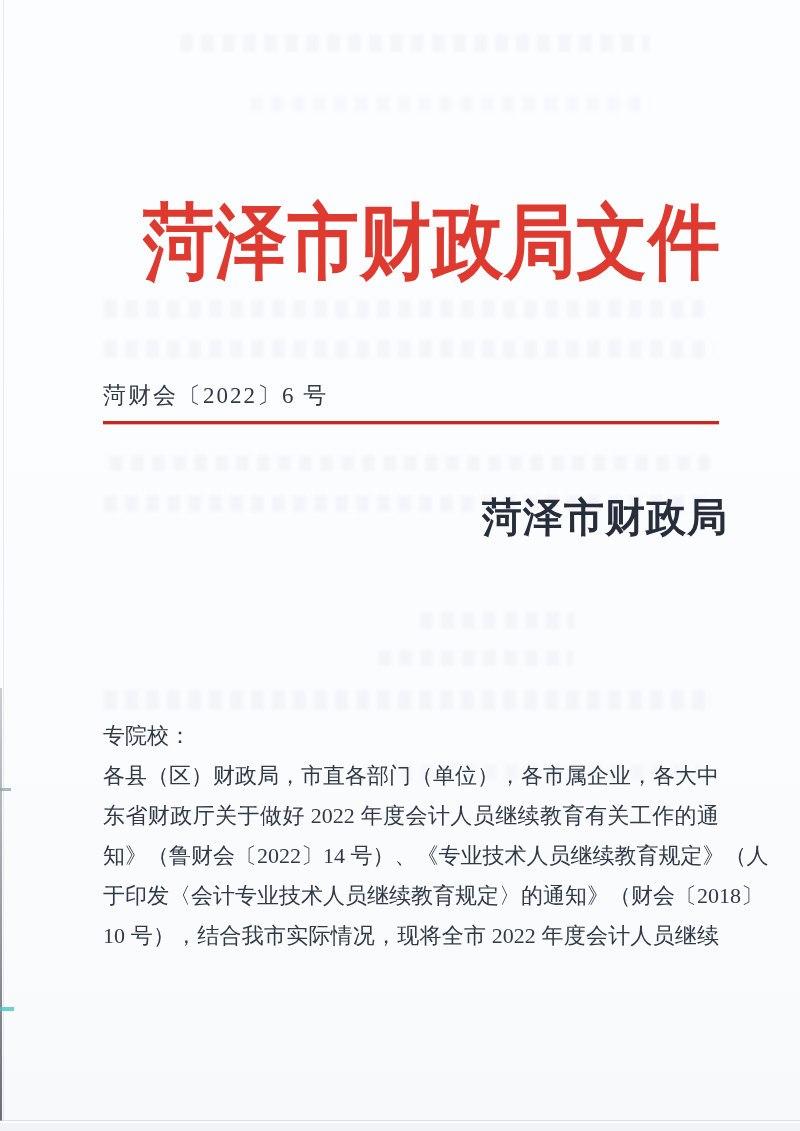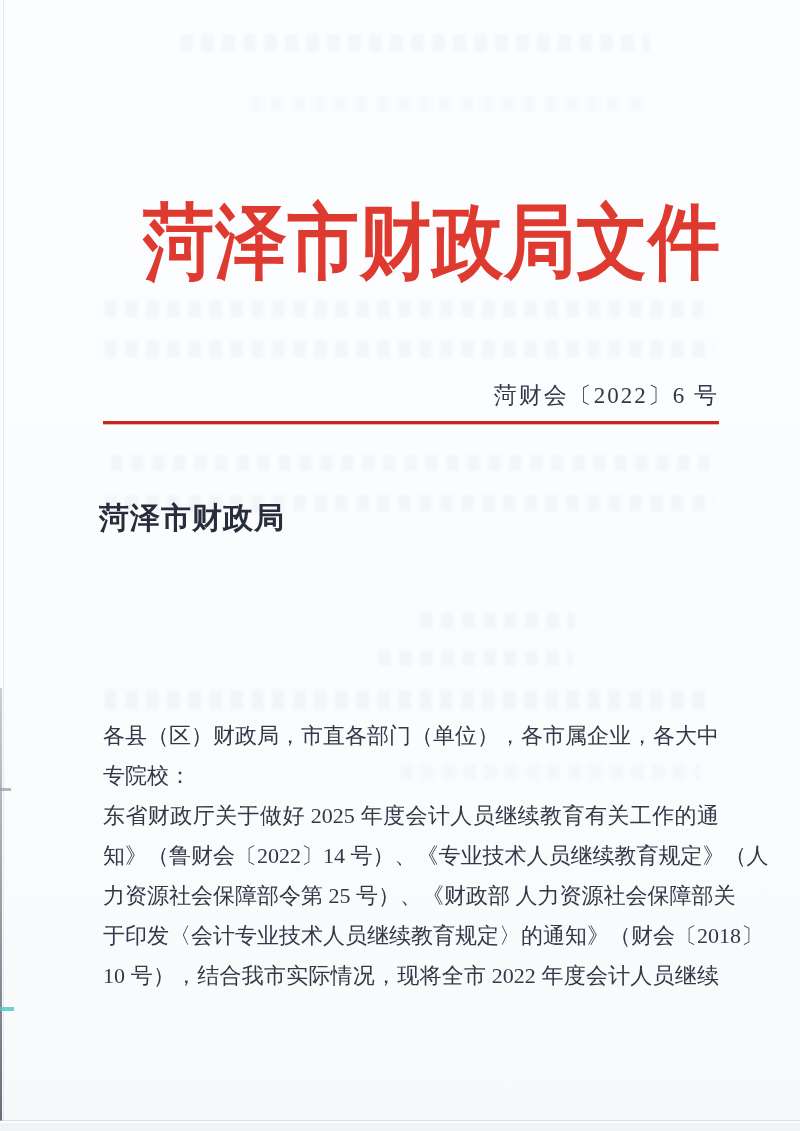--- a/index.html
+++ b/index.html
@@ -26,35 +26,35 @@
     font-size:82px;line-height:1.12;
     font-weight:900;
     color:var(--masthead-red);
     transform:scaleX(.87);
     transform-origin:50% 50%;
     letter-spacing:1px;
     white-space:nowrap;
   }
   .docnum{
     top:381px;left:103px;width:616px;
-    text-align:right;
+    text-align:left;
     font-size:23px;line-height:1.3;
     color:var(--text-body);
     letter-spacing:2px;
   }
   .redline{
     position:absolute;
     top:421px;left:103px;width:616px;height:3px;
     background:var(--rule-red);
     box-shadow:0 1px 0 rgba(223,90,80,.45);
   }
   .title-block{
-    top:498px;left:99px;width:616px;
-    text-align:left;
-    font-size:30px;font-weight:700;
+    top:498px;left:112px;width:616px;
+    text-align:right;
+    font-size:40px;font-weight:700;
     line-height:40px;
     color:var(--text-dark);
     letter-spacing:1px;
   }
   .body-block{
     top:716px;left:103px;width:616px;
     font-size:22px;
     line-height:40px;
     color:var(--text-body);
   }
@@ -118,25 +118,24 @@
 
   <div class="docnum abs">菏财会〔2022〕6 号</div>
 
   <div class="redline"></div>
 
   <div class="title-block abs">
     <div>菏泽市财政局</div>
   </div>
 
   <div class="body-block abs">
+    <div class="body-line short">专院校：</div>
     <div class="body-line">各县（区）财政局，市直各部门（单位），各市属企业，各大中</div>
-    <div class="body-line short">专院校：</div>
-    <div class="body-line">东省财政厅关于做好 2025 年度会计人员继续教育有关工作的通</div>
+    <div class="body-line">东省财政厅关于做好 2022 年度会计人员继续教育有关工作的通</div>
     <div class="body-line">知》（鲁财会〔2022〕14 号）、《专业技术人员继续教育规定》（人</div>
-    <div class="body-line">力资源社会保障部令第 25 号）、《财政部 人力资源社会保障部关</div>
     <div class="body-line">于印发〈会计专业技术人员继续教育规定〉的通知》（财会〔2018〕</div>
     <div class="body-line">10 号），结合我市实际情况，现将全市 2022 年度会计人员继续</div>
   </div>
 
   <div class="edge-left-faint"></div>
   <div class="edge-left"></div>
   <div class="tick-gray"></div>
   <div class="tick-cyan"></div>
   <div class="bottom-edge"></div>
 

